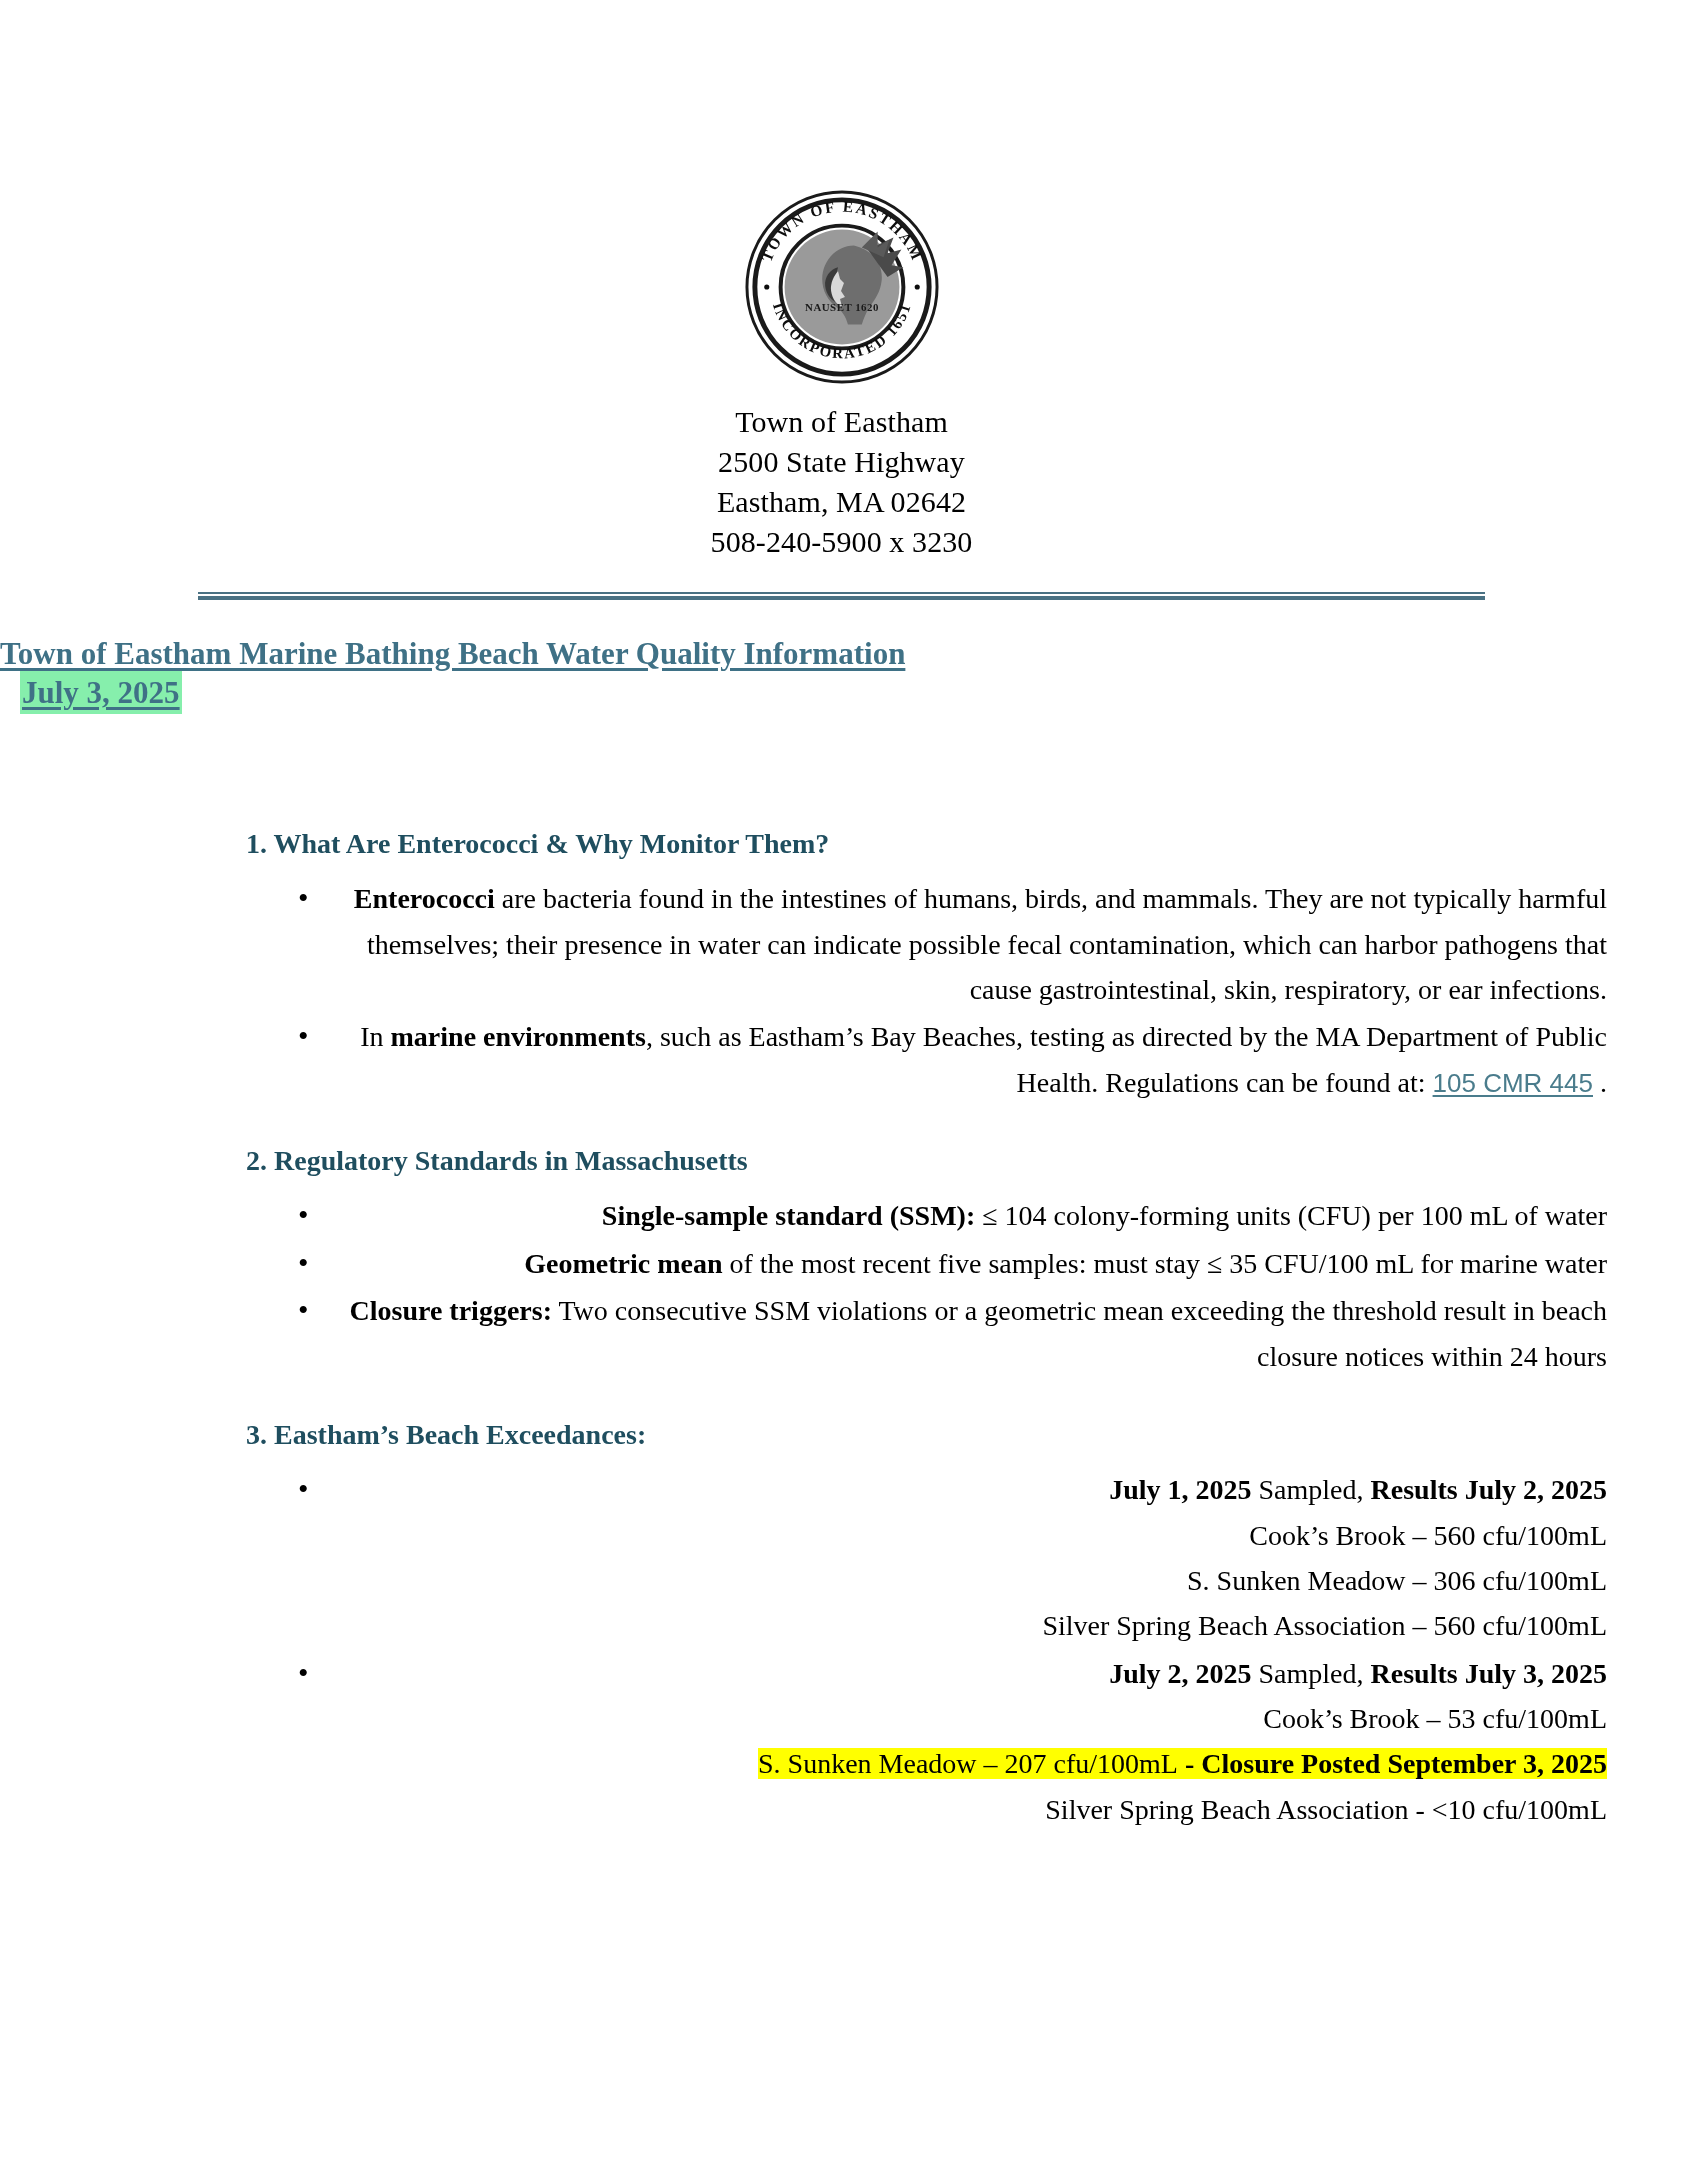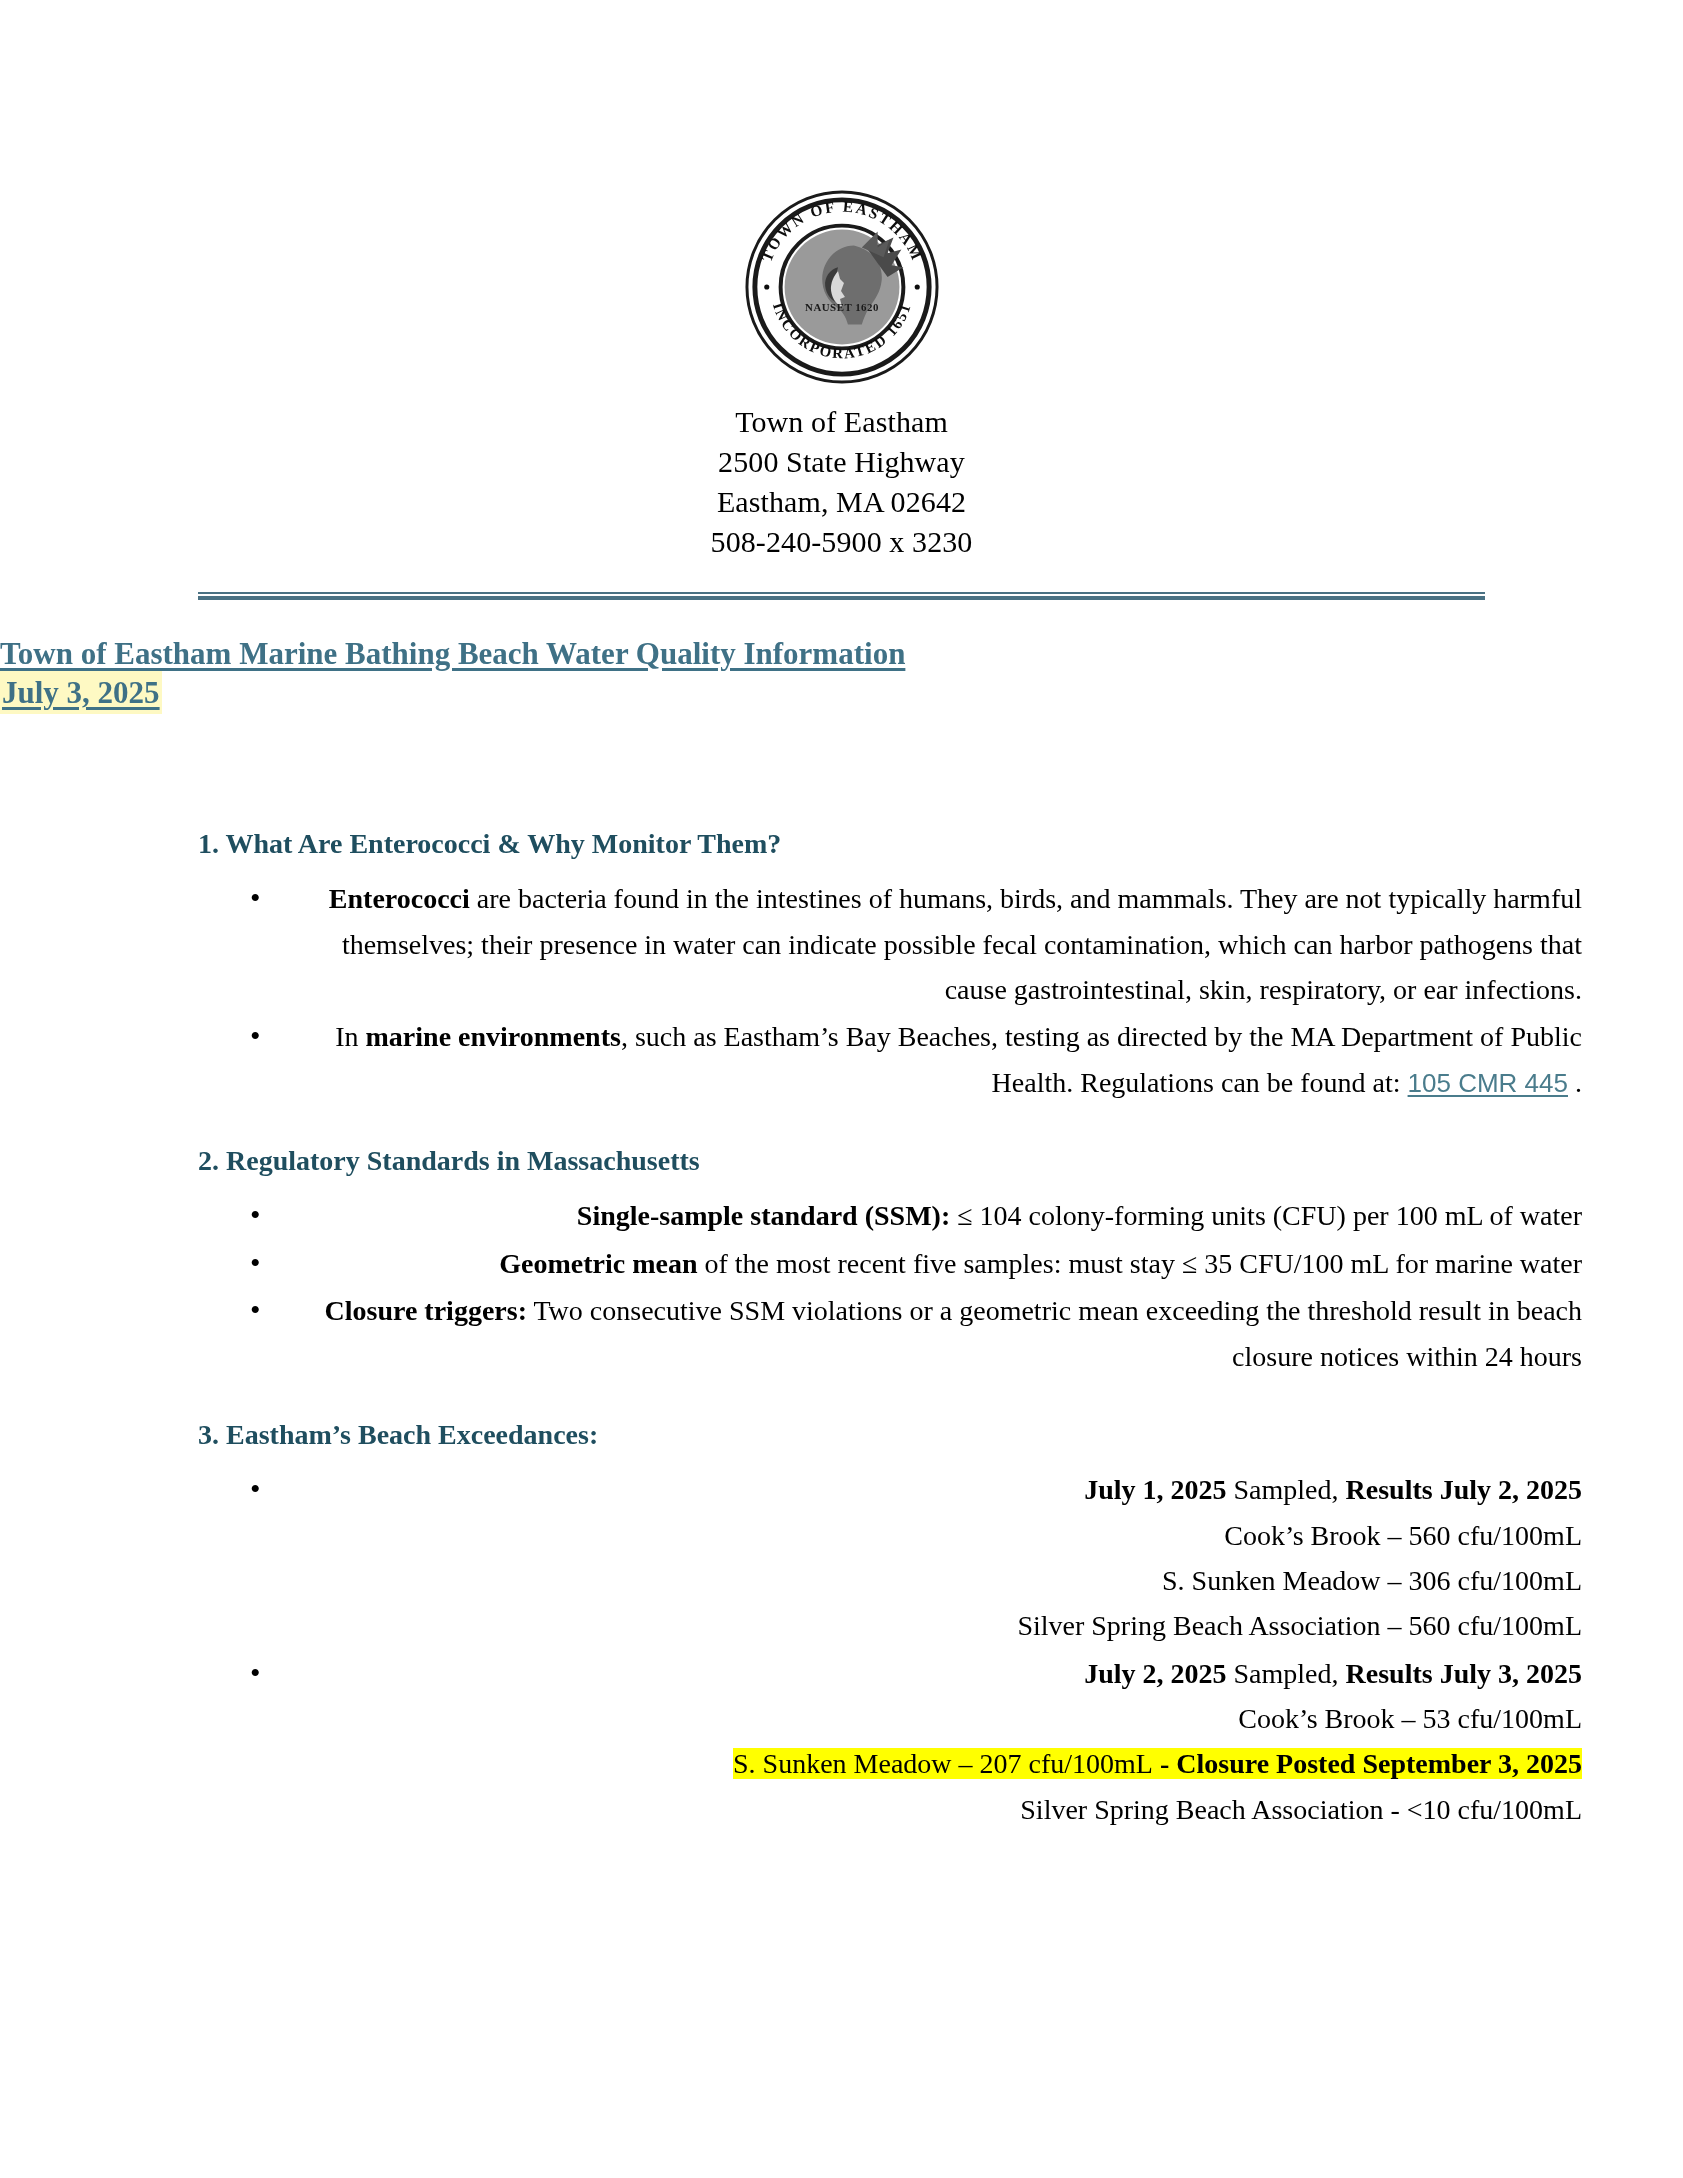--- a/index.html
+++ b/index.html
@@ -82,29 +82,31 @@
     color: #3F7186;
     text-decoration: underline;
     text-underline-offset: 4px;
   }
   .doc-date {
     font-size: 31px;
     font-weight: bold;
     color: #3F7186;
     text-decoration: underline;
     text-underline-offset: 4px;
-    background: #fef9c3;
+    background: #86efac;
     padding: 4px 2px;
+    margin-left: 20px;
   }
 
   
   .content {
     margin-top: 69px;
     padding-left: 198px;
-    padding-right: 101px;
+    padding-right: 76px;
+    margin-left: 48px;
   }
   .section {
     margin-bottom: 0;
   }
   .section-heading {
     font-size: 28px;
     font-weight: bold;
     color: #1F4E5F;
     margin: 0 0 14px 0;
     line-height: 1.3;

